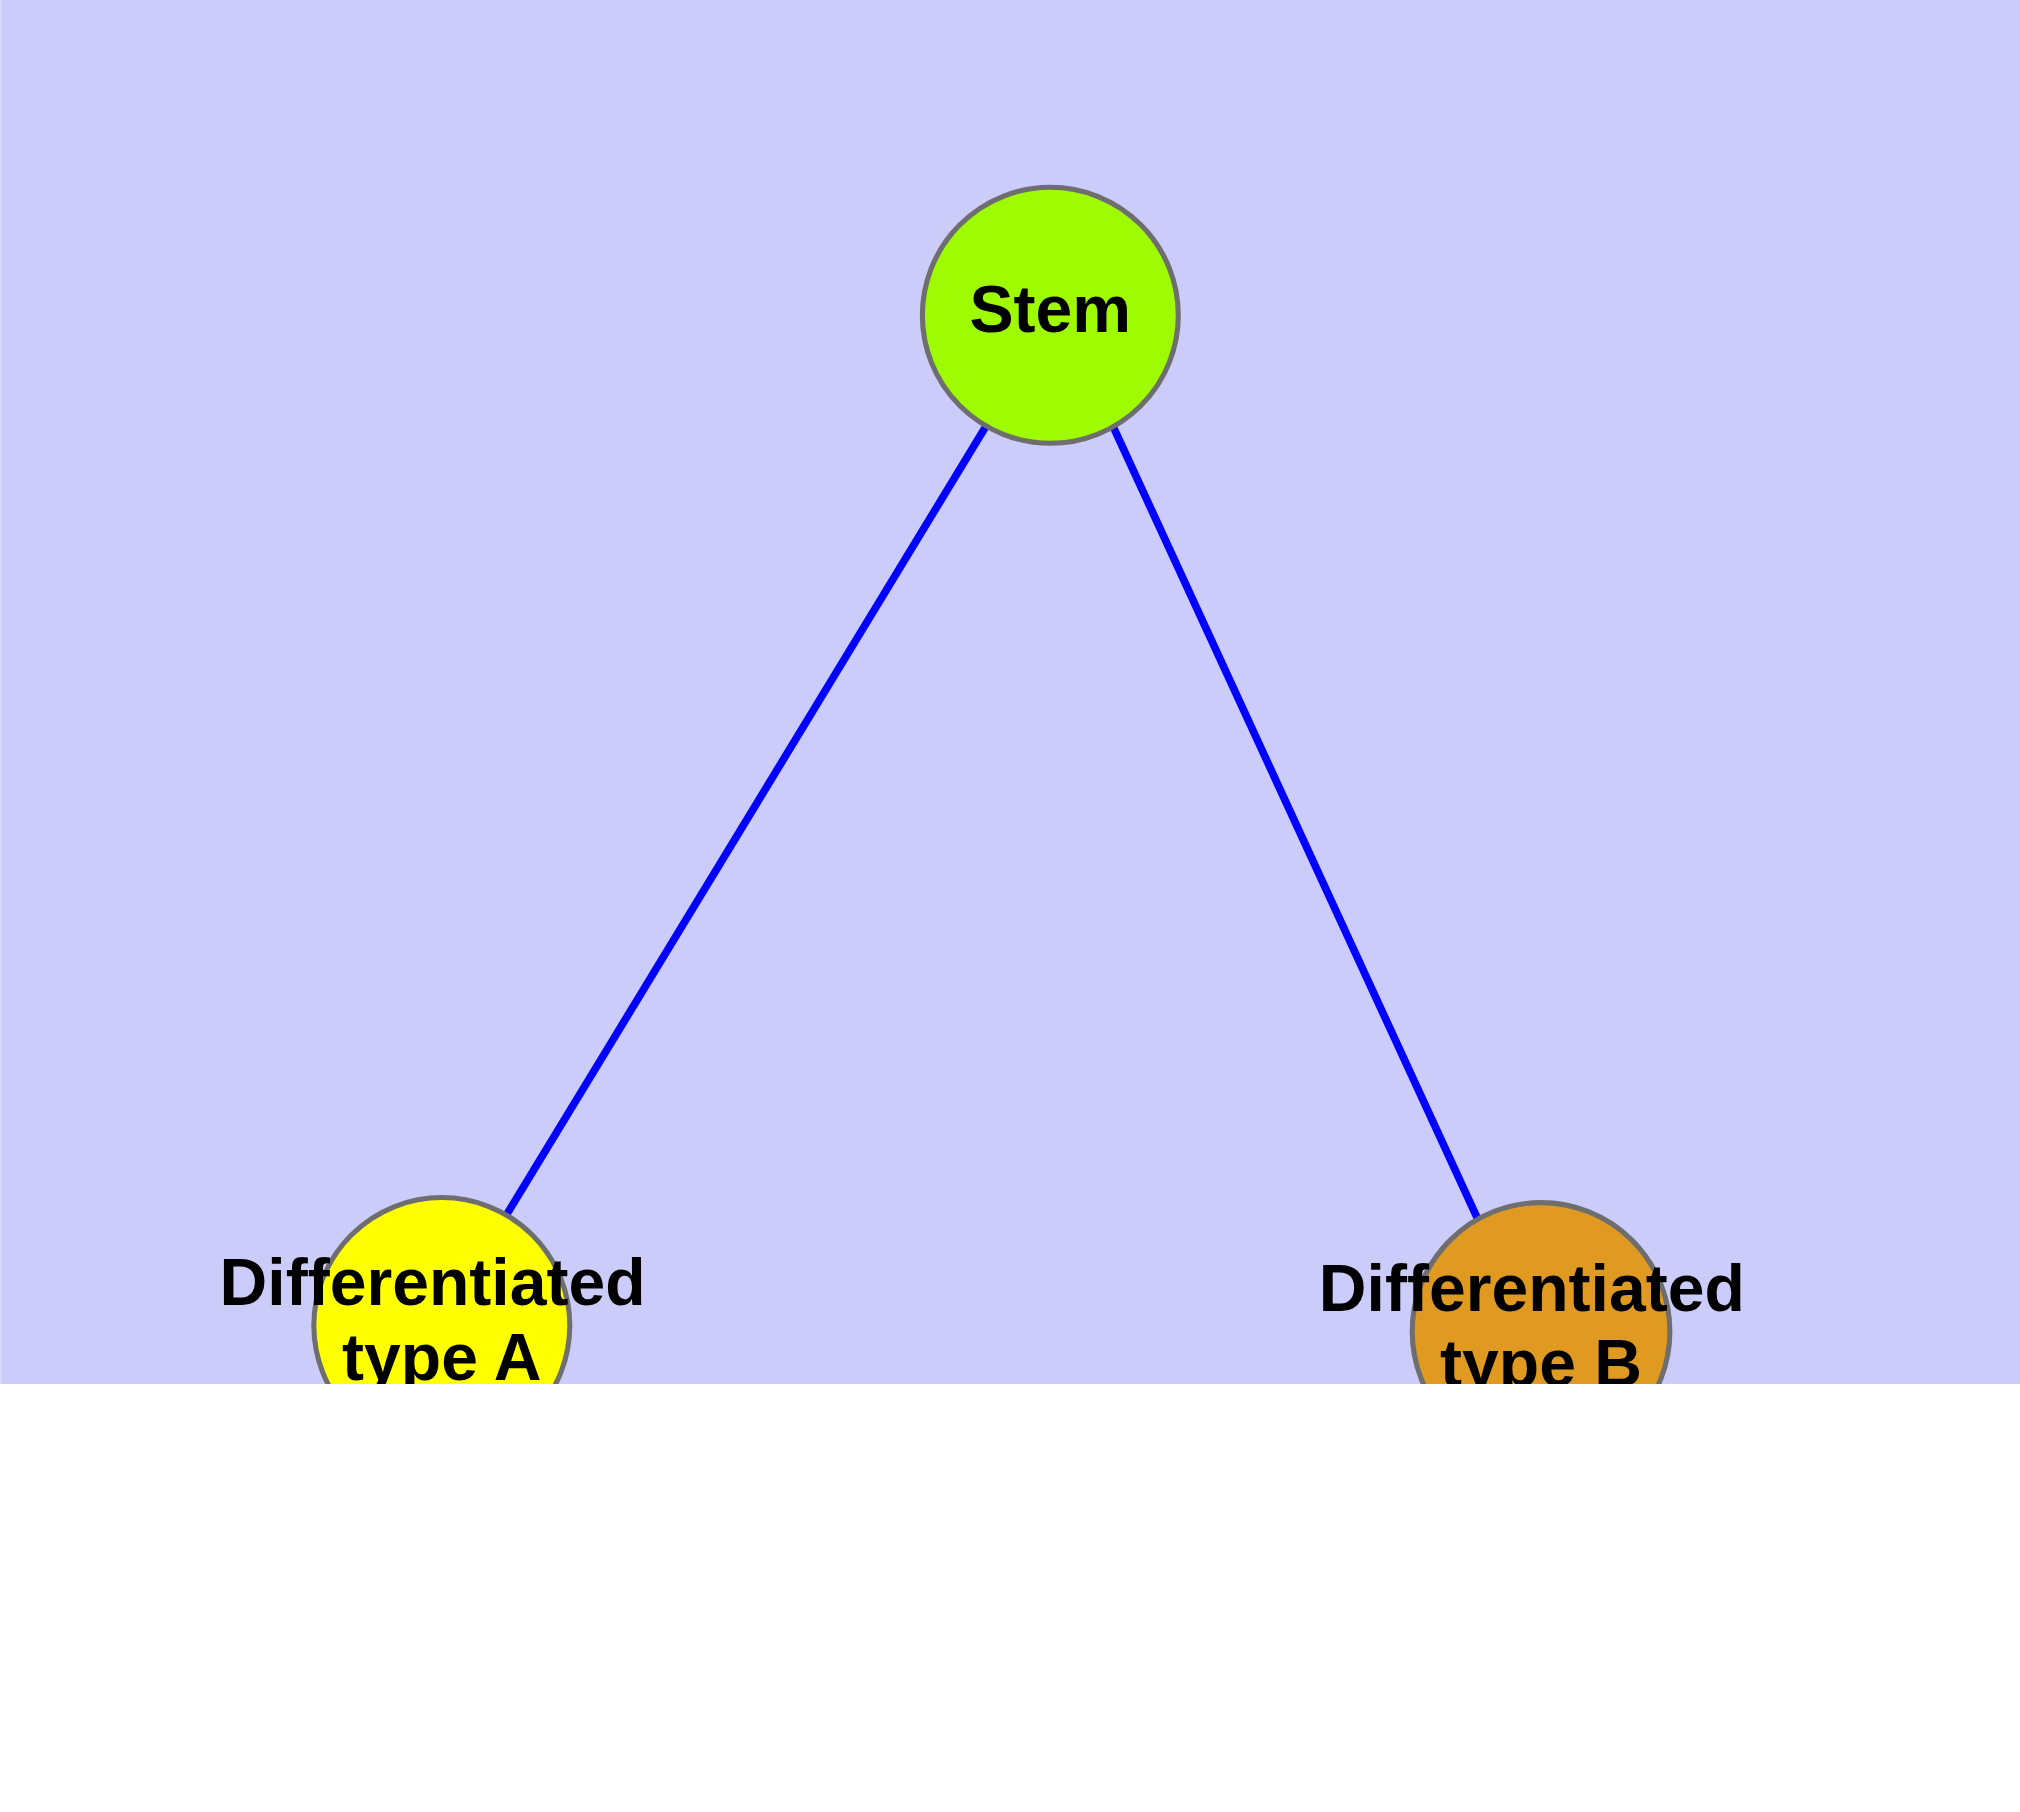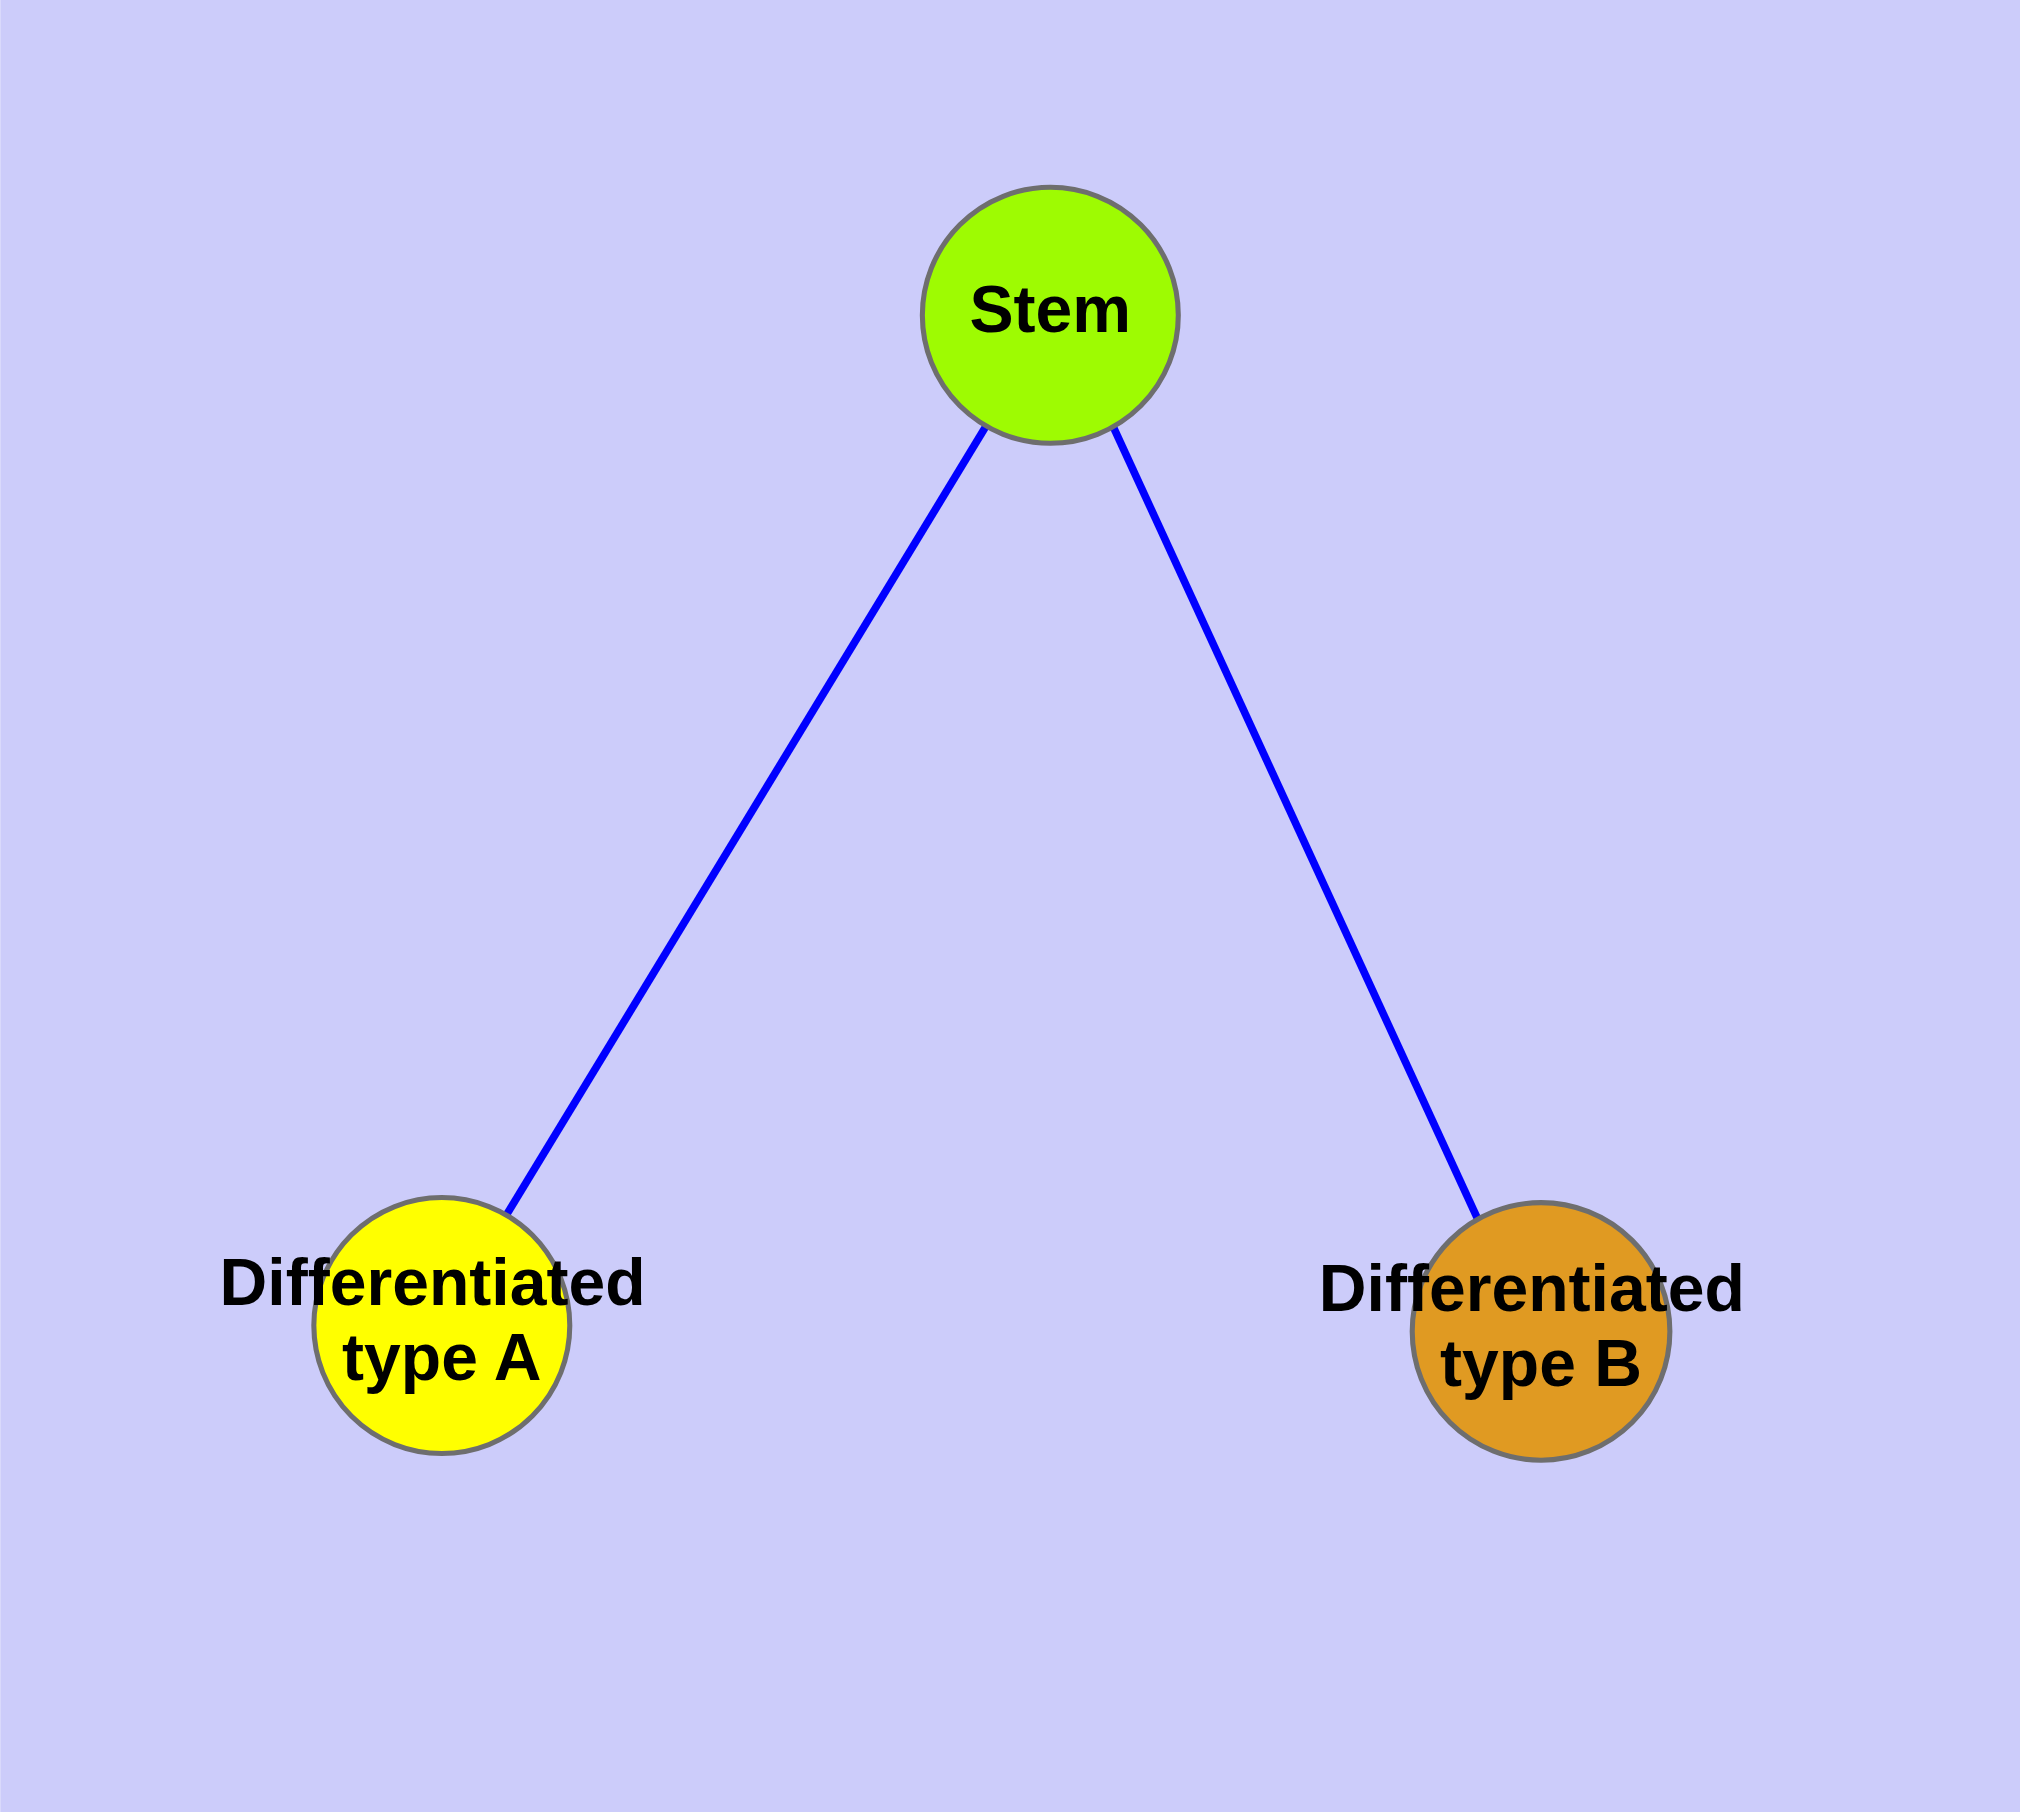--- a/index.html
+++ b/index.html
@@ -26,21 +26,21 @@
     font-weight: bold;
     fill: #000000;
     text-anchor: middle;
     dominant-baseline: middle;
     paint-order: normal;
   }
 </style>
 </head>
 <body>
 
-<div id="canvas" style="width: 2021px; height: 1812px; text-align: center;">
+<div id="canvas" style="width: 2021px; height: 1384px; text-align: center;">
   <svg id="graph-svg" viewBox="0 0 2384 2138" xmlns="http://www.w3.org/2000/svg" style="width: 2021px; height: 1812px;">
 
     <rect id="bg-rect" x="0" y="0" width="2384" height="2138" fill="#ccccfa"></rect>
 
     <g id="edges-group">
       <line id="edge-0" x1="1163" y1="503" x2="597" y2="1434" stroke="#0000ff" stroke-width="9" stroke-linecap="butt"></line>
       <line id="edge-1" x1="1313" y1="503" x2="1744" y2="1440" stroke="#0000ff" stroke-width="9" stroke-linecap="butt"></line>
     </g>
 
     <g id="nodes-group">

